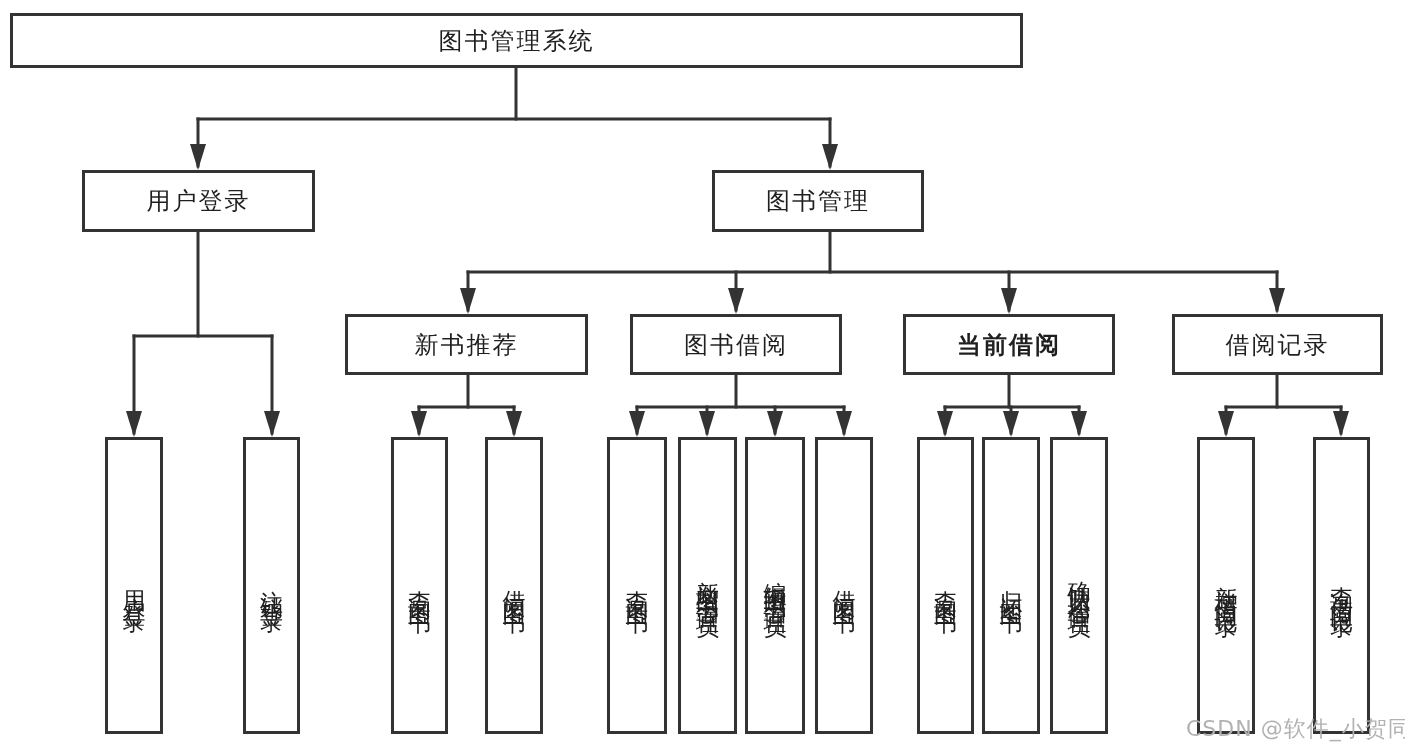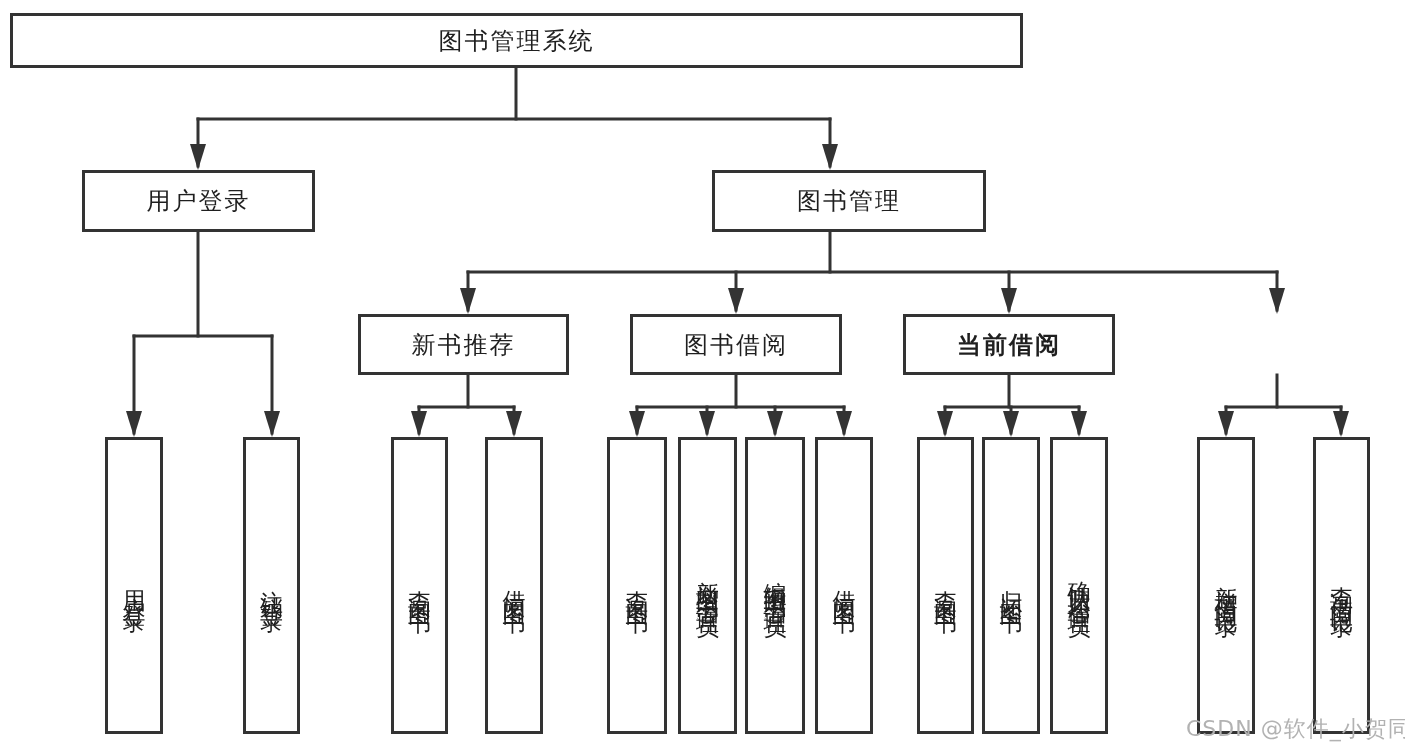--- a/index.html
+++ b/index.html
@@ -113,32 +113,35 @@
     </g>
   </svg>
 
   <div class="node" style="left:10px; top:13px; width:1013px; height:55px;">
     <span class="hlabel">图书管理系统</span>
   </div>
 
   <div class="node" style="left:82px; top:170px; width:233px; height:62px;">
     <span class="hlabel">用户登录</span>
   </div>
-  <div class="node" style="left:712px; top:170px; width:274px; height:62px;">
+  <div class="node" style="left:712px; top:170px; width:212px; height:62px;">
     <span class="hlabel">图书管理</span>
   </div>
 
-  <div class="node" style="left:358px; top:314px; width:211px; height:61px;">
+  <div class="node" style="left:345px; top:314px; width:243px; height:61px;">
     <span class="hlabel">新书推荐</span>
   </div>
   <div class="node" style="left:630px; top:314px; width:212px; height:61px;text-align:right;">
     <span class="hlabel">图书借阅</span>
   </div>
   <div class="node" style="left:903px; top:314px; width:212px; height:61px;font-weight:bold;">
     <span class="hlabel">当前借阅</span>
+  </div>
+  <div class="node" style="left:1172px; top:314px; width:211px; height:61px;">
+    <span class="hlabel">借阅记录</span>
   </div>
 
   <div class="node" style="left:105px; top:437px; width:58px; height:297px;">
     <span class="vlabel">用户登录</span>
   </div>
   <div class="node" style="left:243px; top:437px; width:57px; height:297px;">
     <span class="vlabel">注销登录</span>
   </div>
 
   <div class="node" style="left:391px; top:437px; width:57px; height:297px;">

